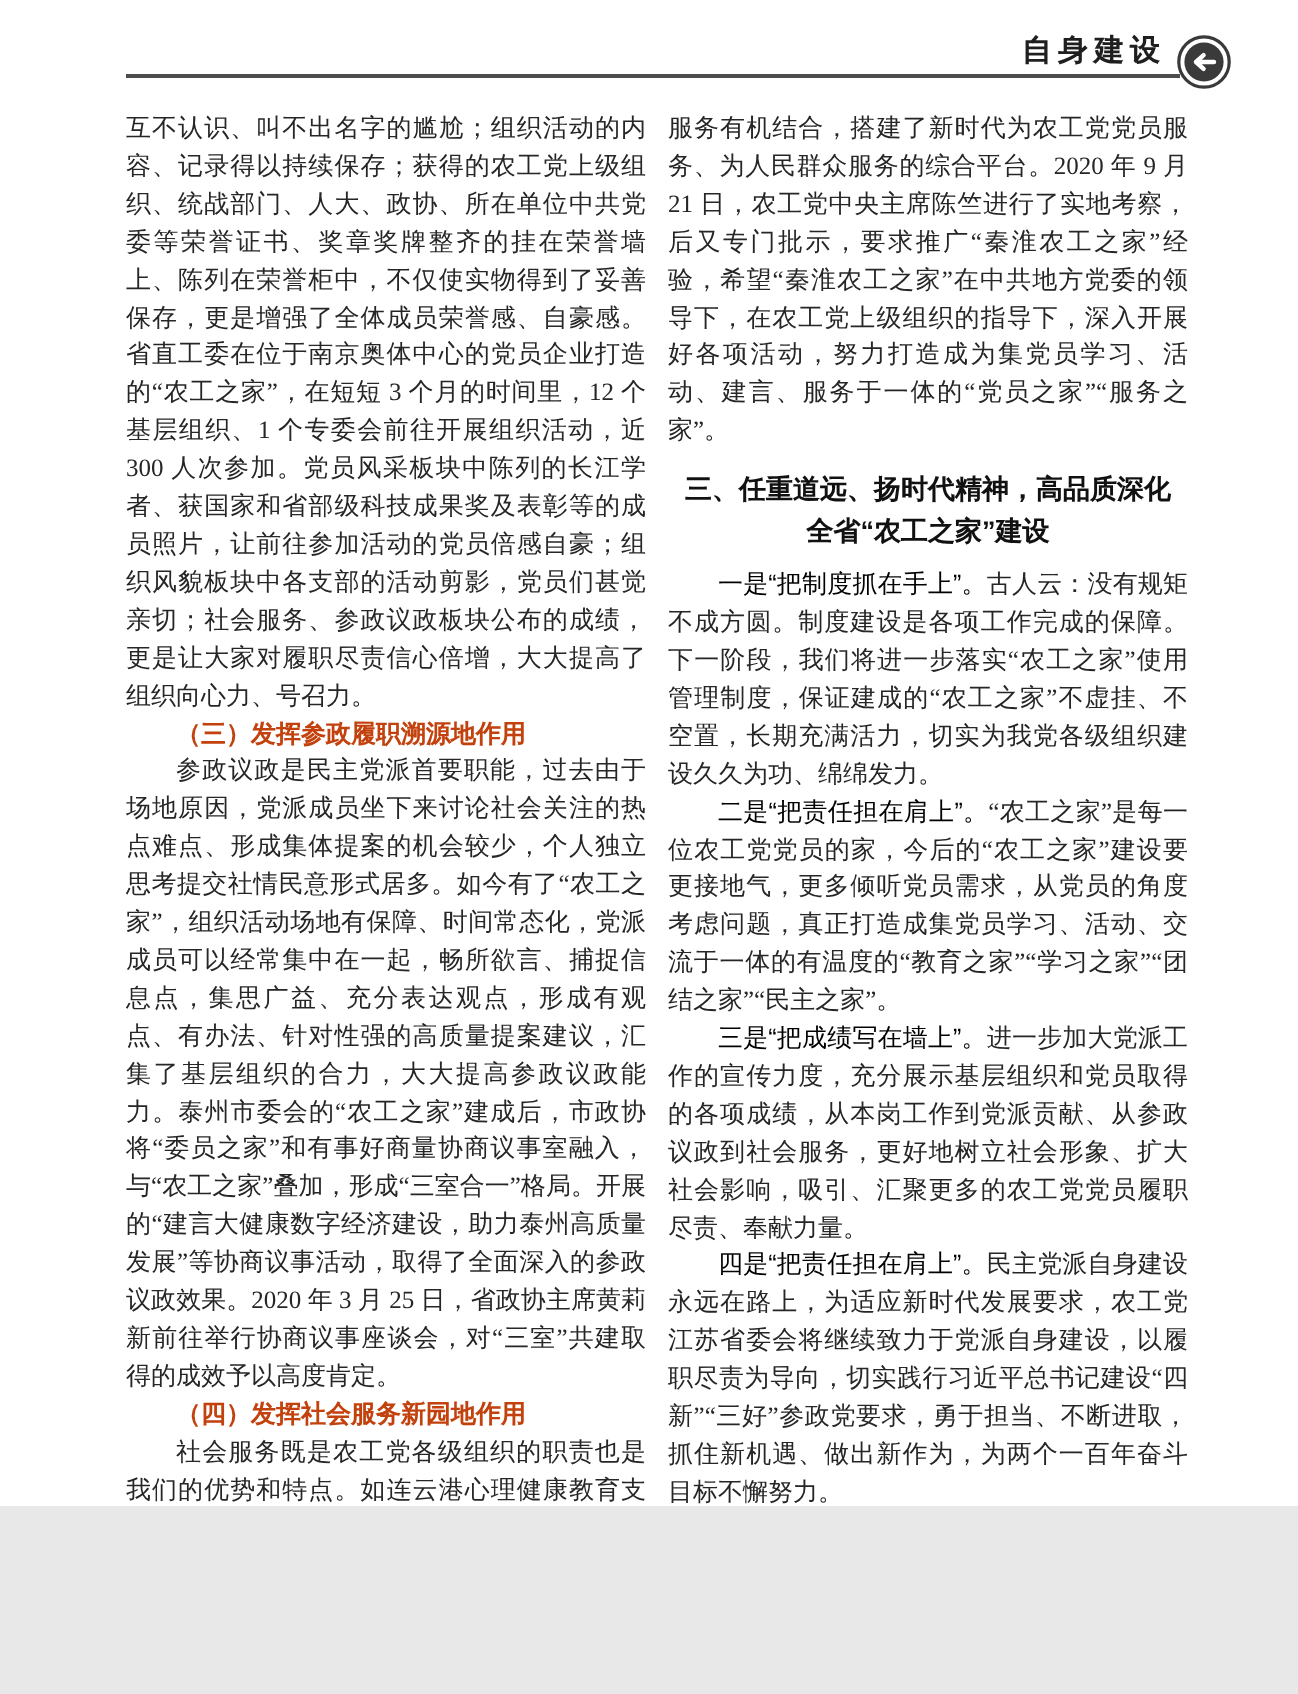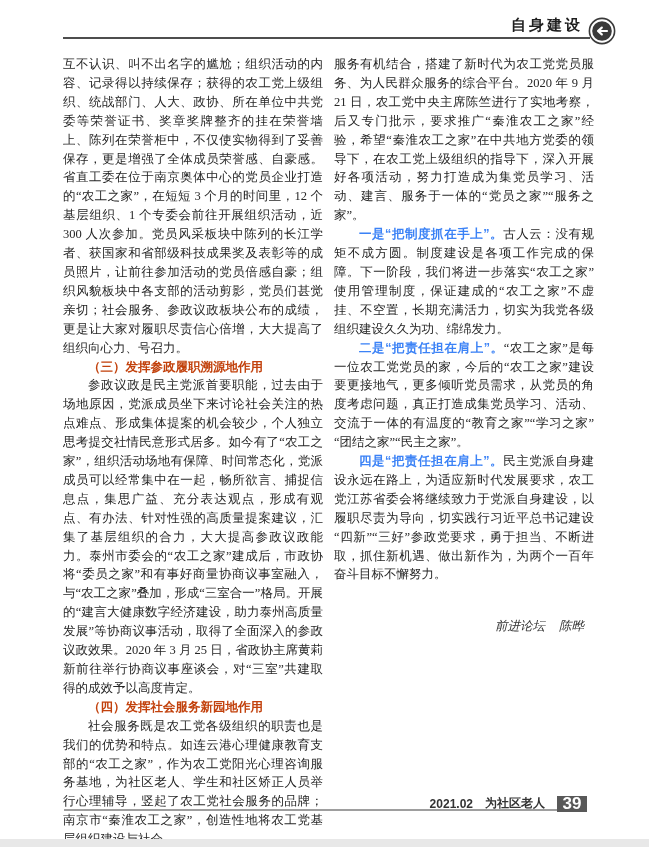--- a/index.html
+++ b/index.html
@@ -1,18 +1,18 @@
 <!DOCTYPE html>
 <html lang="zh"><head>
 <meta charset="utf-8">
 <style>
   html,body { margin:0; padding:0; background:#e8e8e8; }
   .page {
     position: relative;
-    width: 649px; height: 839px;
+    width: 649px; height: 753px;
     margin: 0 auto;
     background: #ffffff;
     font-family: "Liberation Serif", "DejaVu Serif", serif;
     color: #262626;
     overflow: hidden;
     box-sizing: border-box;
   }
   
   .header-rule {
     position: absolute; left: 63px; top: 37px;
@@ -43,21 +43,21 @@
     font-weight: bold; text-indent: 2em; color: #c2410c;
   }
   .section-heading {
     font-family: "Liberation Sans", "DejaVu Sans", sans-serif;
     font-weight: bold; text-align: center; text-indent: 0;
     font-size: 13.5px; line-height: 21px; color: #111;
   }
   .section-heading-wrap { margin: 9px 0 7px; }
   .lead {
     font-family: "Liberation Sans", "DejaVu Sans", sans-serif;
-    font-weight: bold; color: #3b82f6;
+    font-weight: normal; color: #000000;
   }
   .editor-line {
     margin-top: 33px !important;
     text-align: right; padding-right: 10px;
     font-style: italic; font-size: 12.5px; color: #333;
   }
   .editor-line .editor-name { margin-left: 14px; }
   
   .footer-rule {
     position: absolute; left: 64px; top: 809px;
@@ -93,22 +93,27 @@
   <div class="col col-left">
     <p>互不认识、叫不出名字的尴尬；组织活动的内容、记录得以持续保存；获得的农工党上级组织、统战部门、人大、政协、所在单位中共党委等荣誉证书、奖章奖牌整齐的挂在荣誉墙上、陈列在荣誉柜中，不仅使实物得到了妥善保存，更是增强了全体成员荣誉感、自豪感。省直工委在位于南京奥体中心的党员企业打造的“农工之家”，在短短 3 个月的时间里，12 个基层组织、1 个专委会前往开展组织活动，近 300 人次参加。党员风采板块中陈列的长江学者、获国家和省部级科技成果奖及表彰等的成员照片，让前往参加活动的党员倍感自豪；组织风貌板块中各支部的活动剪影，党员们甚觉亲切；社会服务、参政议政板块公布的成绩，更是让大家对履职尽责信心倍增，大大提高了组织向心力、号召力。</p>
     <p class="sub-heading">（三）发挥参政履职溯源地作用</p>
     <p class="indent">参政议政是民主党派首要职能，过去由于场地原因，党派成员坐下来讨论社会关注的热点难点、形成集体提案的机会较少，个人独立思考提交社情民意形式居多。如今有了“农工之家”，组织活动场地有保障、时间常态化，党派成员可以经常集中在一起，畅所欲言、捕捉信息点，集思广益、充分表达观点，形成有观点、有办法、针对性强的高质量提案建议，汇集了基层组织的合力，大大提高参政议政能力。泰州市委会的“农工之家”建成后，市政协将“委员之家”和有事好商量协商议事室融入，与“农工之家”叠加，形成“三室合一”格局。开展的“建言大健康数字经济建设，助力泰州高质量发展”等协商议事活动，取得了全面深入的参政议政效果。2020 年 3 月 25 日，省政协主席黄莉新前往举行协商议事座谈会，对“三室”共建取得的成效予以高度肯定。</p>
     <p class="sub-heading">（四）发挥社会服务新园地作用</p>
     <p class="indent">社会服务既是农工党各级组织的职责也是我们的优势和特点。如连云港心理健康教育支部的“农工之家”，作为农工党阳光心理咨询服务基地，为社区老人、学生和社区矫正人员举行心理辅导，竖起了农工党社会服务的品牌；南京市“秦淮农工之家”，创造性地将农工党基层组织建设与社会</p>
   </div>
 
   <div class="col col-right">
     <p>服务有机结合，搭建了新时代为农工党党员服务、为人民群众服务的综合平台。2020 年 9 月 21 日，农工党中央主席陈竺进行了实地考察，后又专门批示，要求推广“秦淮农工之家”经验，希望“秦淮农工之家”在中共地方党委的领导下，在农工党上级组织的指导下，深入开展好各项活动，努力打造成为集党员学习、活动、建言、服务于一体的“党员之家”“服务之家”。</p>
+    <div class="section-heading-wrap">
+      <p class="section-heading">三、任重道远、扬时代精神，高品质深化</p>
+      <p class="section-heading">全省“农工之家”建设</p>
+    </div>
     <p class="indent"><span class="lead">一是“把制度抓在手上”。</span><span>古人云：没有规矩不成方圆。制度建设是各项工作完成的保障。下一阶段，我们将进一步落实“农工之家”使用管理制度，保证建成的“农工之家”不虚挂、不空置，长期充满活力，切实为我党各级组织建设久久为功、绵绵发力。</span></p>
     <p class="indent"><span class="lead">二是“把责任担在肩上”。</span><span>“农工之家”是每一位农工党党员的家，今后的“农工之家”建设要更接地气，更多倾听党员需求，从党员的角度考虑问题，真正打造成集党员学习、活动、交流于一体的有温度的“教育之家”“学习之家”“团结之家”“民主之家”。</span></p>
+    <p class="indent"><span class="lead">三是“把成绩写在墙上”。</span><span>进一步加大党派工作的宣传力度，充分展示基层组织和党员取得的各项成绩，从本岗工作到党派贡献、从参政议政到社会服务，更好地树立社会形象、扩大社会影响，吸引、汇聚更多的农工党党员履职尽责、奉献力量。</span></p>
     <p class="indent"><span class="lead">四是“把责任担在肩上”。</span><span>民主党派自身建设永远在路上，为适应新时代发展要求，农工党江苏省委会将继续致力于党派自身建设，以履职尽责为导向，切实践行习近平总书记建设“四新”“三好”参政党要求，勇于担当、不断进取，抓住新机遇、做出新作为，为两个一百年奋斗目标不懈努力。</span></p>
     <p class="editor-line"><span>前进论坛</span><span class="editor-name">陈晔</span></p>
   </div>
 
   <div class="footer-rule"></div>
   <div class="footer-text">
     <span>2021.02</span>
     <span>为社区老人</span>
     <span class="page-badge">39</span>
   </div>

